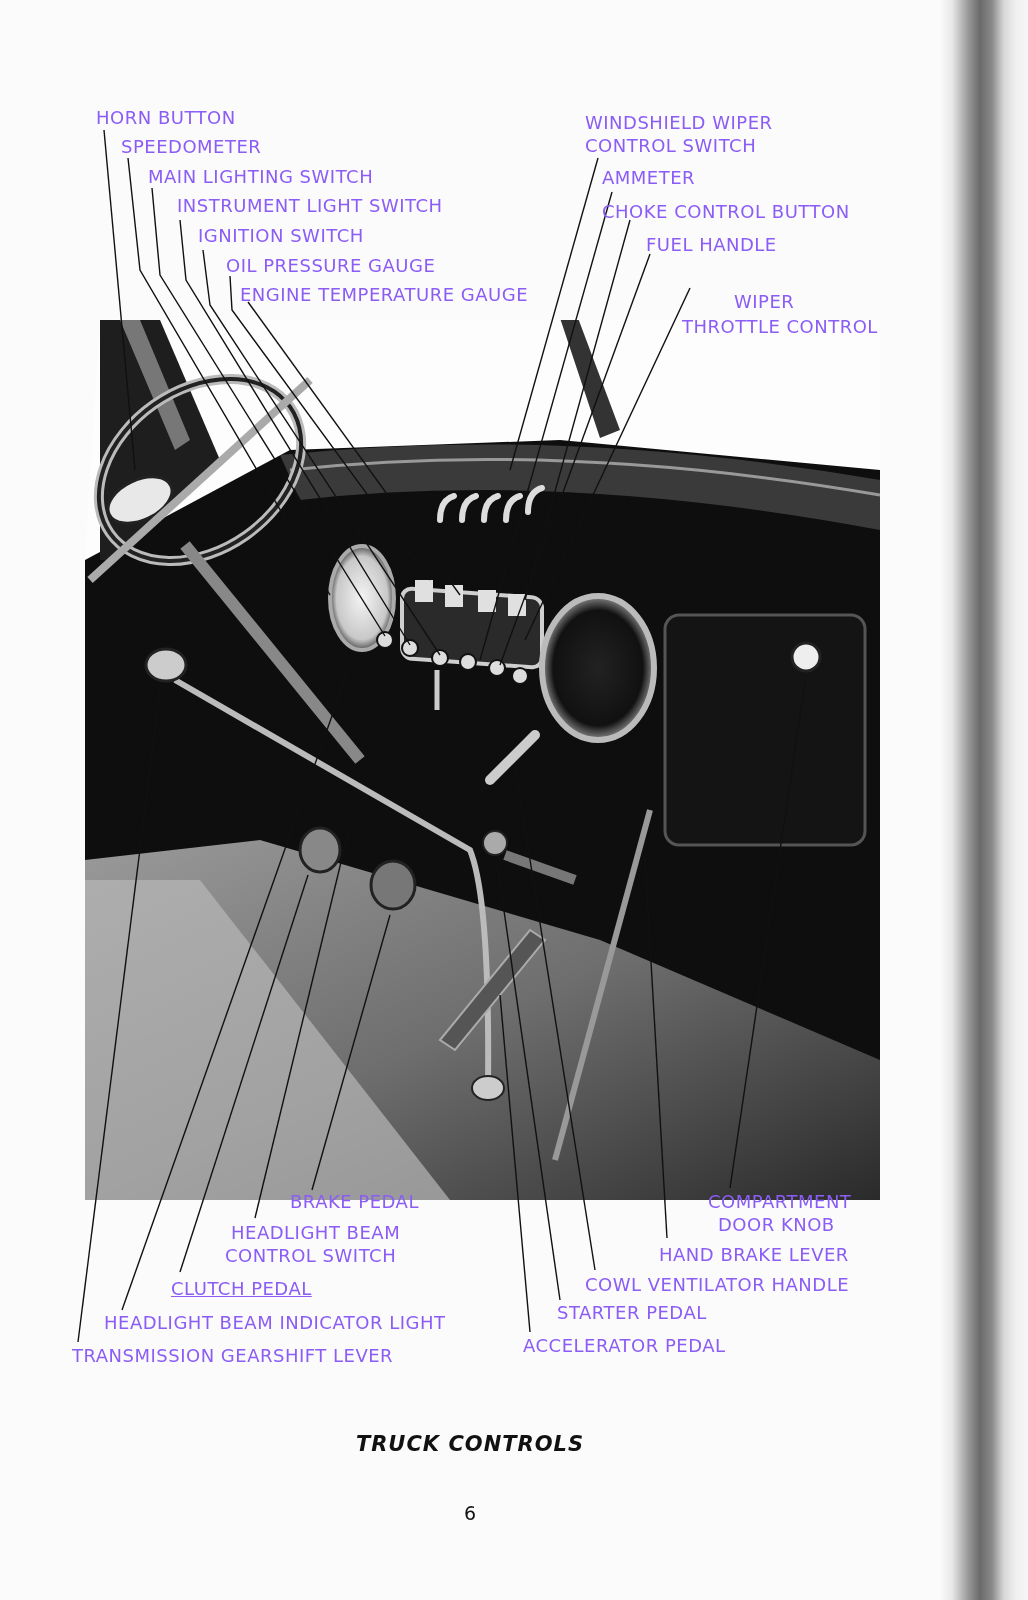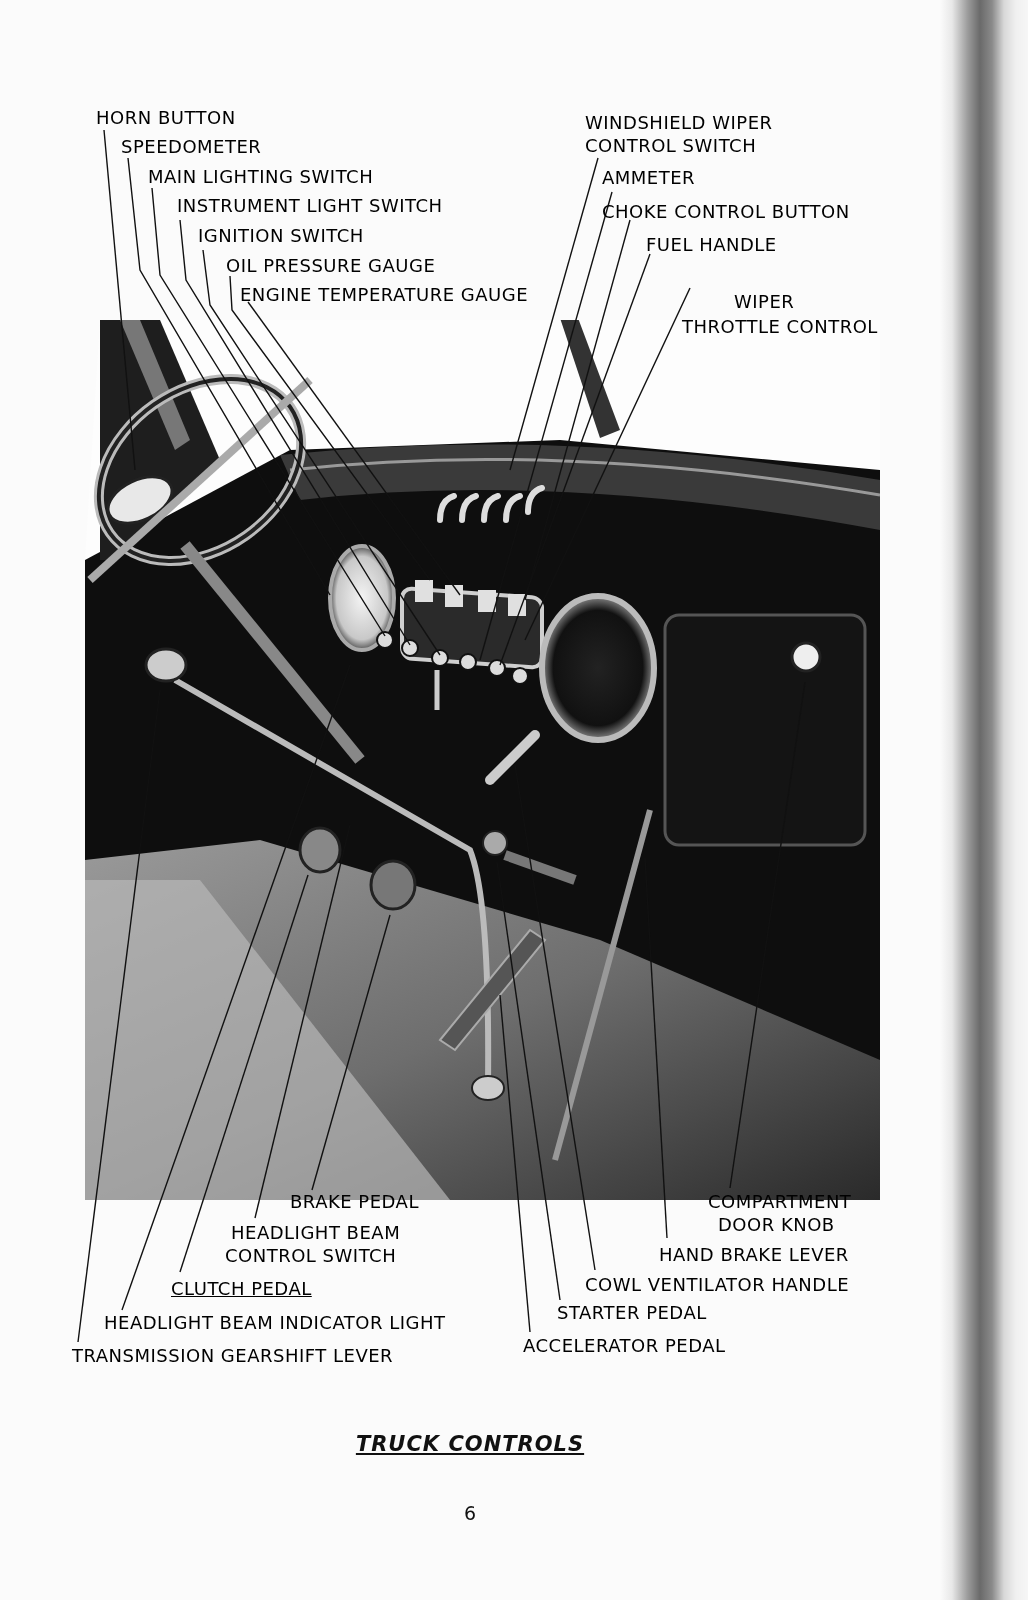--- a/index.html
+++ b/index.html
@@ -9,25 +9,25 @@
     font-family: "DejaVu Sans", sans-serif;
     color: #111;
   }
   .binding {
     position: absolute; top: 0; left: 940px; width: 88px; height: 1600px;
     background: linear-gradient(to right, #fbfbfb 0px, #e8e8e8 12px, #9a9a9a 28px, #6a6a6a 40px, #8a8a8a 52px, #d8d8d8 64px, #f0f0f0 76px, #f6f6f6 88px);
   }
   .photo { position: absolute; left: 0; top: 0; }
   .label {
     position: absolute; font-size: 18px; letter-spacing: 0.5px;
-    line-height: 22px; white-space: nowrap; color: #000000;
+    line-height: 22px; white-space: nowrap; color: #8b5cf6;
   }
   .caption {
     position: absolute; left: 0; width: 940px; top: 1432px; text-align: center;
-    font-size: 21px; font-weight: bold; font-style: italic; letter-spacing: 1px; text-decoration: underline;
+    font-size: 21px; font-weight: bold; font-style: italic; letter-spacing: 1px;
   }
   .pagenum {
     position: absolute; left: 0; width: 940px; top: 1502px; text-align: center;
     font-size: 19px;
   }
 </style>
 </head>
 <body>
 
 <div class="binding"></div>

